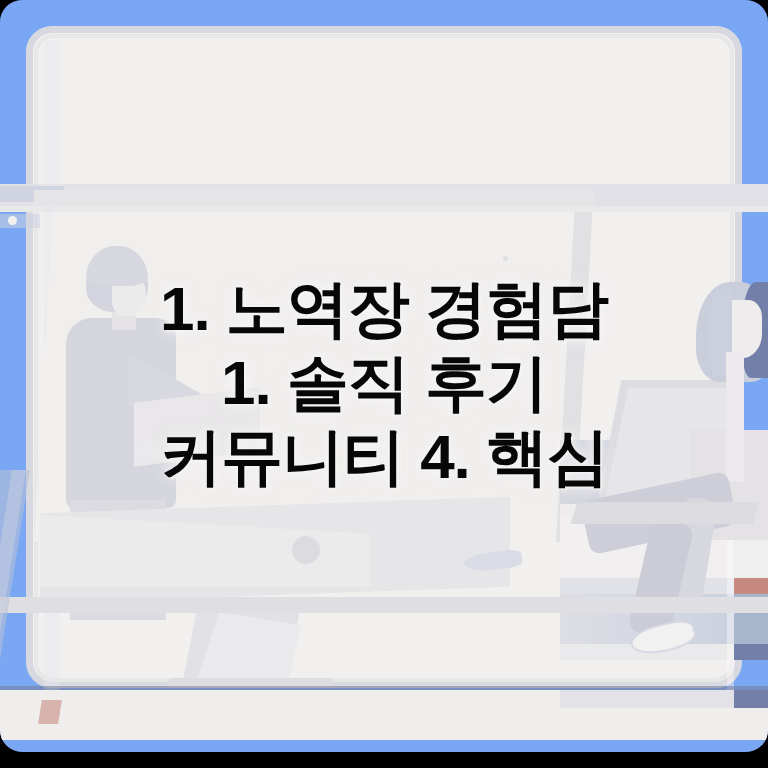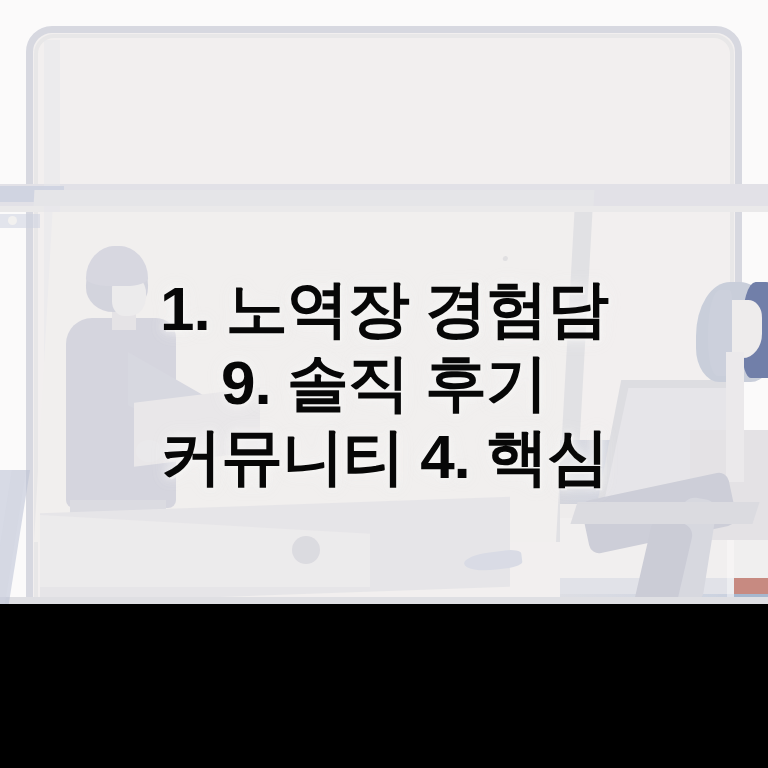--- a/index.html
+++ b/index.html
@@ -10,23 +10,24 @@
   body {
     width: 768px;
     height: 768px;
     overflow: hidden;
     font-family: "Liberation Sans", sans-serif;
   }
 
   #poster {
     position: relative;
     width: 768px;
-    height: 604px;
-    background: #ffffff;
+    height: 752px;
+    background: #3b82f6;
     overflow: hidden;
+    border-radius: 22px;
   }
 
   
   .illus {
     position: absolute;
     inset: 0;
     overflow: hidden;
   }
 
   
@@ -563,17 +564,17 @@
 
     <div class="vbar vbar-c"></div>
     <div class="vbar vbar-d"></div>
     <div class="vbar vbar-red"></div>
 
     <div class="wash"></div>
   </div>
 
   <div class="headline">
     <span class="line">1. 노역장 경험담</span>
-    <span class="line">9. 솔직 후기</span>
+    <span class="line">1. 솔직 후기</span>
     <span class="line">커뮤니티 4. 핵심</span>
   </div>
 
 </div>
 
 </body></html>

